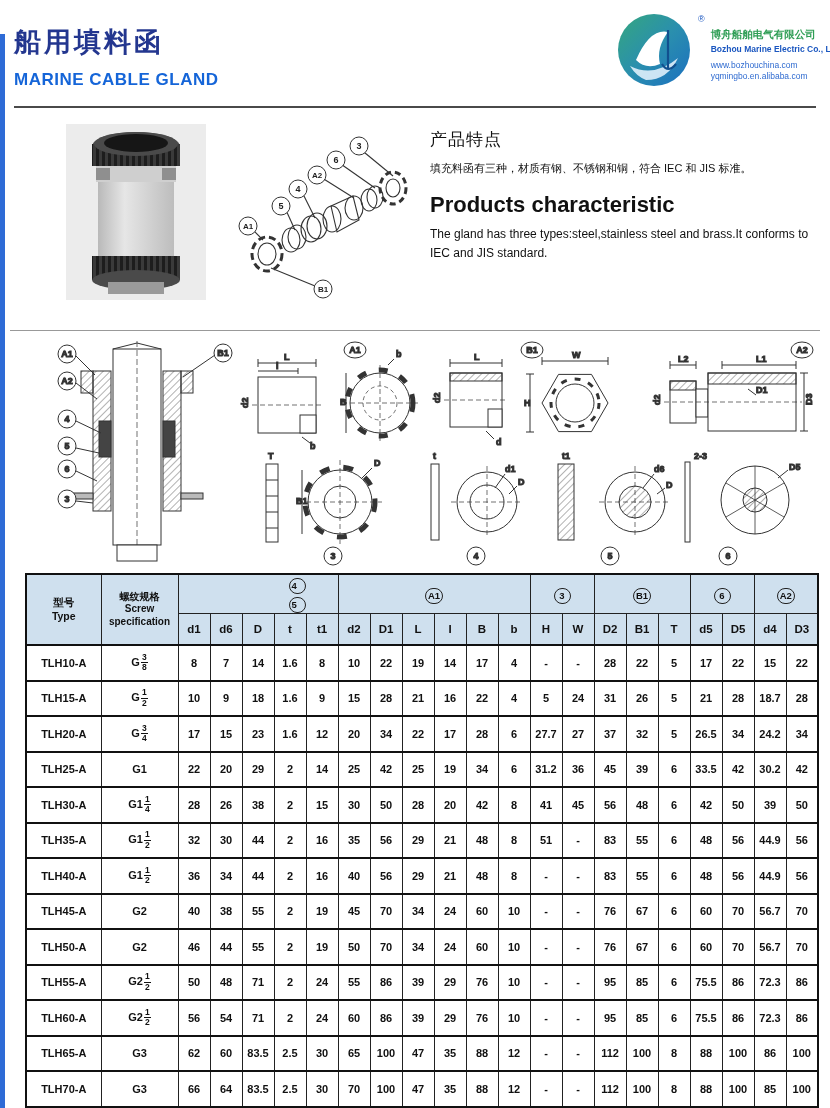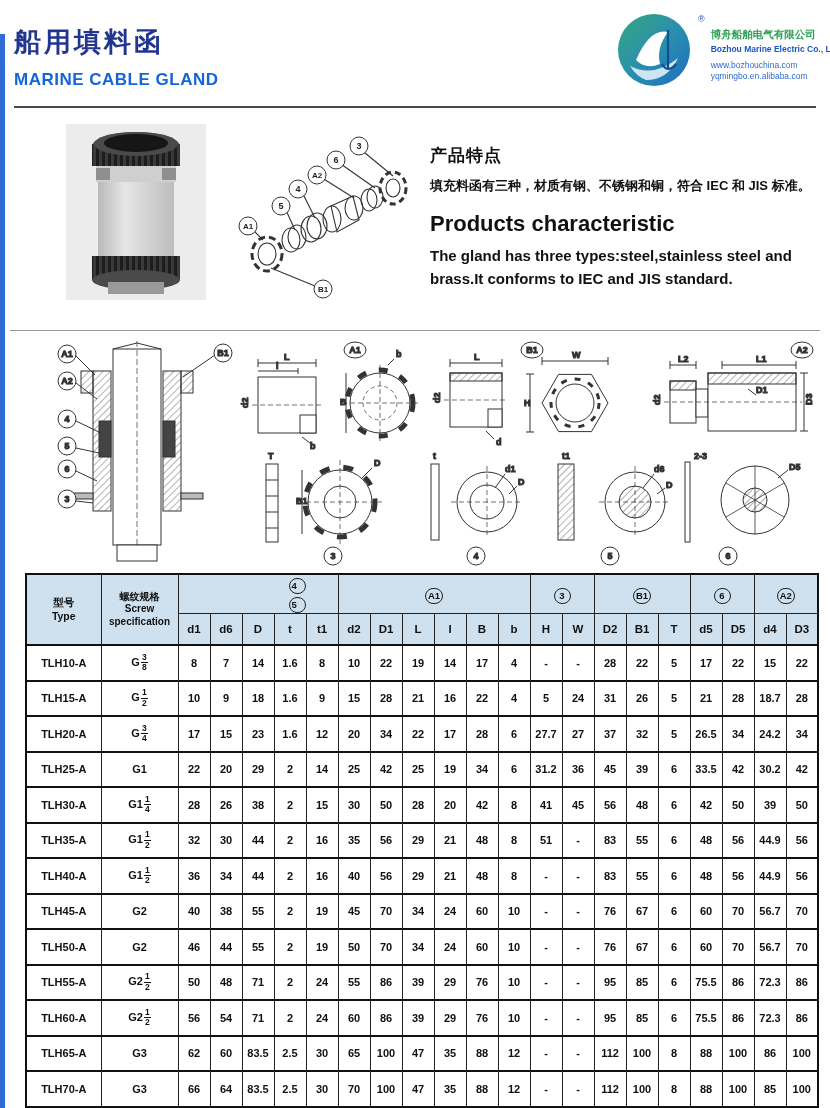--- a/index.html
+++ b/index.html
@@ -15,24 +15,24 @@
   .brand-text{margin-left:4px;padding-top:20px;width:120px;}
   .bt-cn{color:#2f9e55;font-weight:bold;font-size:10.5px;white-space:nowrap;}
   .bt-en{color:#1b57c0;font-weight:bold;font-size:8.5px;margin-top:2px;white-space:nowrap;}
   .bt-url{color:#2f6bd0;font-size:8.5px;margin-top:6px;white-space:nowrap;}
   .bt-url2{color:#2f6bd0;font-size:8.5px;margin-top:1px;white-space:nowrap;}
   .header-rule{position:absolute;left:14px;top:106px;width:802px;height:2px;background:#4a4a4a;}
   
   .photo{position:absolute;left:66px;top:124px;width:140px;height:176px;}
   .exploded{position:absolute;left:235px;top:136px;width:195px;height:170px;}
   .features{position:absolute;left:430px;top:124px;width:390px;}
-  .feat-h-cn{font-size:17px;font-weight:bold;margin:20px 0 10px 0;letter-spacing:1px;}
-  .feat-b-cn{font-size:13px;font-weight:bold;margin-bottom:16px;}
+  .feat-h-cn{font-size:17px;font-weight:normal;margin:4px 0 10px 0;letter-spacing:1px;}
+  .feat-b-cn{font-size:11px;font-weight:normal;margin-bottom:16px;}
   .feat-h-en{font-size:22px;font-weight:bold;margin-bottom:7px;}
-  .feat-b-en{font-size:15px;font-weight:bold;line-height:1.55;}
+  .feat-b-en{font-size:12px;font-weight:normal;line-height:1.55;}
   .section-rule{position:absolute;left:10px;top:330px;width:810px;height:1px;background:#999;}
   
   .drawings{position:absolute;left:10px;top:338px;width:810px;height:230px;}
   .drawings text{font-family:"Liberation Sans",sans-serif;font-size:9px;font-weight:bold;fill:#222;}
   
   #spec-table{position:absolute;left:25px;top:573px;border-collapse:collapse;table-layout:fixed;
               border:2px solid #111;}
   #spec-table th,#spec-table td{border:1px solid #222;text-align:center;vertical-align:middle;padding:0;}
   #spec-table thead th{background:#cfe0ee;}
   .group-h{height:24px;font-weight:bold;}

